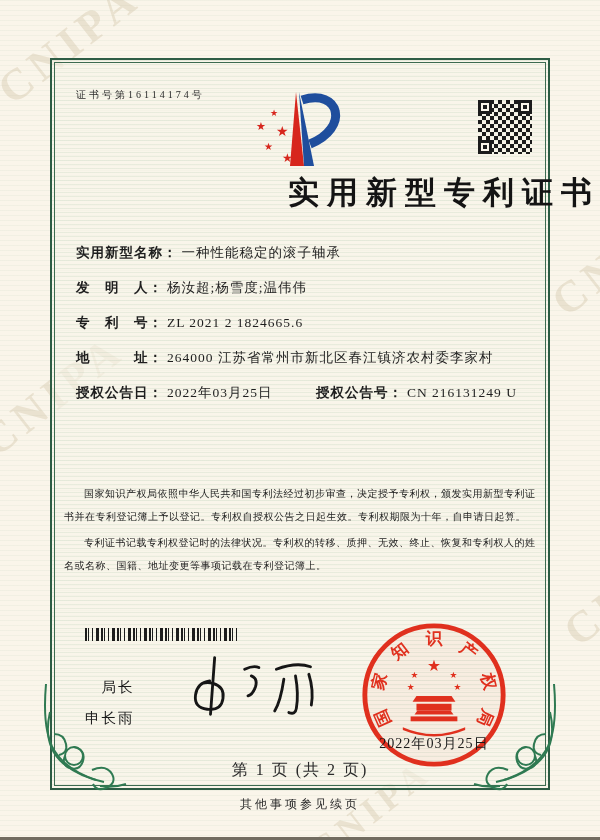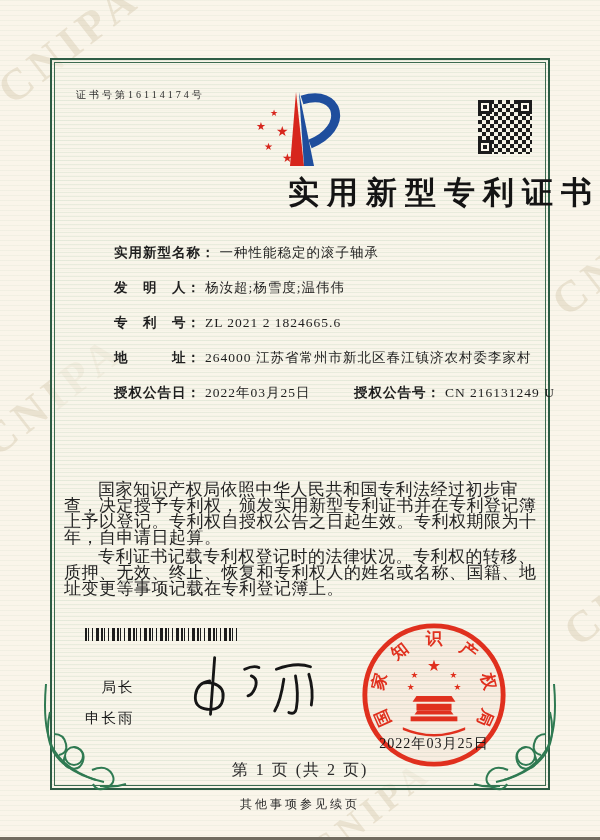--- a/index.html
+++ b/index.html
@@ -36,26 +36,26 @@
   }
   .qr .finder { position:absolute; width:14px; height:14px; border:3px solid #1c1c1c; background:#faf5ea; }
   .qr .f1 { left:0; top:0; } .qr .f2 { right:0; top:0; } .qr .f3 { left:0; bottom:0; }
   .qr .finder::after { content:""; position:absolute; inset:2px; background:#1c1c1c; }
 
   .title { position:absolute; left:0; top:172px; width:100%; text-align:right;
     font-size:31px; font-weight:bold; letter-spacing:8px; color:#141414; }
 
   .fields { position:absolute; left:76px; top:244px; width:460px; }
   .field-row { height:35px; font-size:13.5px; color:#1e1e1e; white-space:nowrap; }
-  .field-label { font-weight:bold; letter-spacing:1px;margin-left:38px; }
+  .field-label { font-weight:bold; letter-spacing:1px; }
   .field-value { letter-spacing:1px; margin-left:4px; }
   .pair2 { margin-left:40px; }
 
   .body-text { position:absolute; left:64px; top:482px; width:474px;
-    font-size:17px; line-height:16px; color:#222; letter-spacing:0.5px; }
+    font-size:10px; line-height:23px; color:#222; letter-spacing:0.5px; }
   .body-text p { text-indent:2em; margin-bottom:3px; }
 
   .barcode { position:absolute; left:85px; top:628px; width:155px; height:13px;
     background:repeating-linear-gradient(90deg,#1c1c1c 0 2px,transparent 2px 3px,#1c1c1c 3px 4px,transparent 4px 7px,#1c1c1c 7px 8px,transparent 8px 11px,#1c1c1c 11px 14px,transparent 14px 16px); }
 
   .signer { position:absolute; left:85px; top:678px; font-size:14.5px; color:#1b1b1b; letter-spacing:2px;text-align:right; }
   .signer div { margin-bottom:12px; }
   .signature { position:absolute; left:178px; top:648px; }
   .seal { position:absolute; left:356px; top:620px; z-index:2; }
 

